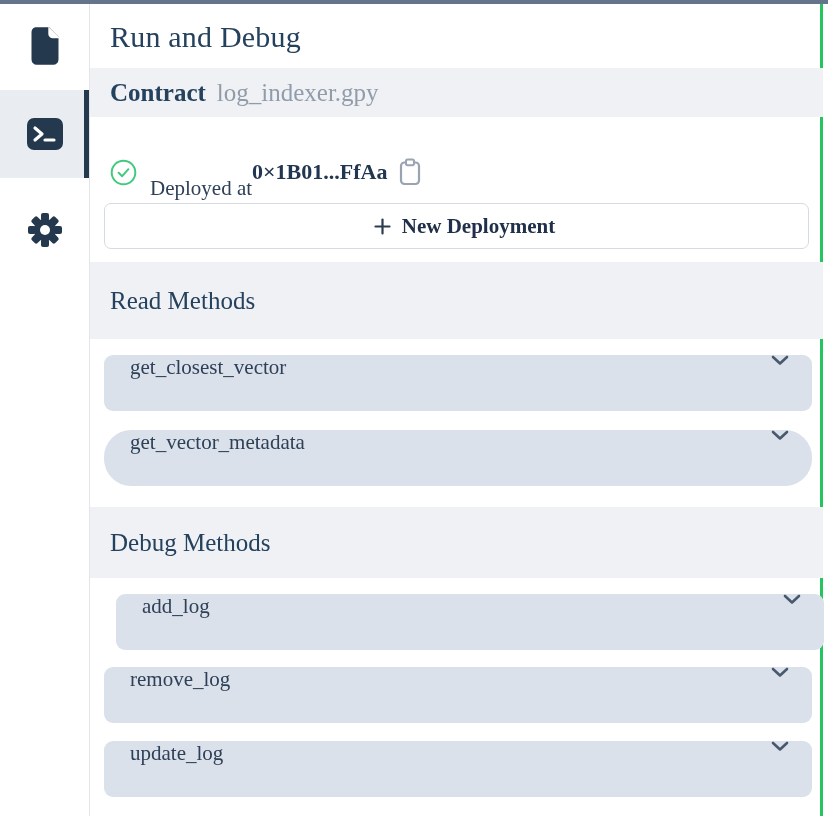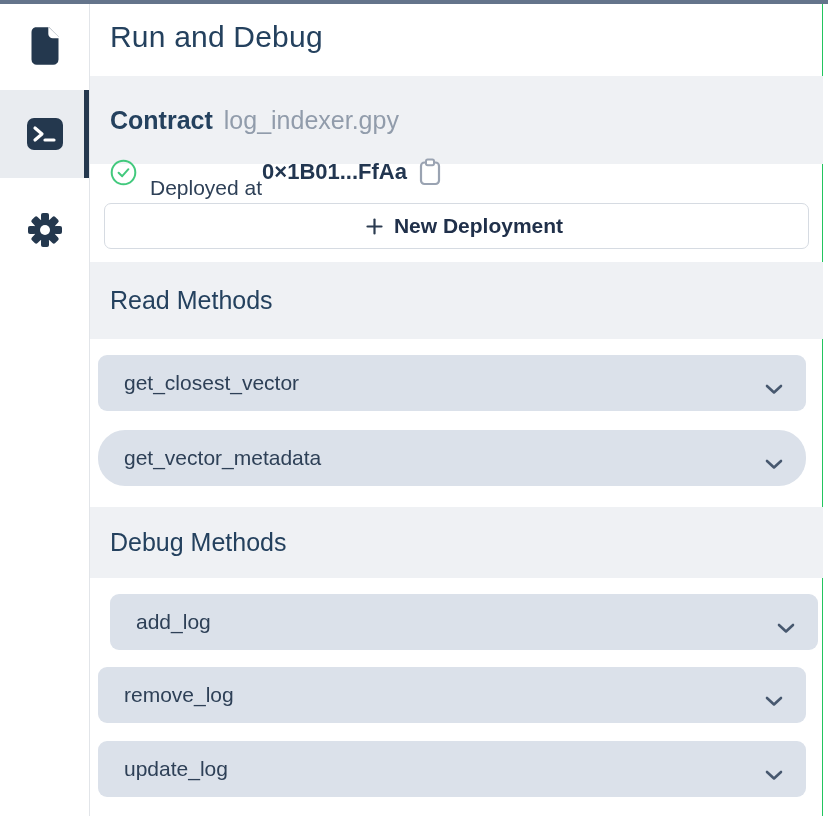--- a/index.html
+++ b/index.html
@@ -34,35 +34,36 @@
   .sb-item.gear   { top: 198px; height: 56px; }
   .sb-item.term .accent {
     position: absolute; right: 0; top: 0; bottom: 0; width: 5px;
     background: #24384e;
   }
 
   
   .main {
     position: absolute; left: 90px; top: 4px; width: 733px; height: 812px;
     background: #ffffff;
-    border-right: 1px solid #22c55e;
+    border-right: 3px solid #22c55e;
+    font-family: Liberation Serif, serif;
   }
   .page-title {
     position: absolute; top: 10px; left: 20px; height: 46px;
     display: flex; align-items: center;
     font-size: 30px; font-weight: 500; color: #24415e; letter-spacing: 0.2px;
   }
   .band {
     position: absolute; left: 0; width: 733px;
     background: #eff1f4;
     display: flex; align-items: center;
     padding: 0 20px;
     font-size: 25px; color: #24415e;
   }
-  .band.contract { top: 72px; height: 88px; text-align: right; }
+  .band.contract { top: 64px; height: 49px; text-align: right; }
   .band.contract .c-label { font-weight: 600; margin-right: 11px; }
   .band.contract .c-file  { font-weight: 400; color: #919cab; }
   .band.section-read  { top: 258px; height: 77px; }
   .band.section-write { top: 503px; height: 71px; }
 
   .deployed-row {
     position: absolute; top: 148px; left: 20px; height: 40px;
     display: flex; align-items: center;
   }
   .deployed-row .txt { font-size: 21px; color: #2e4057; margin-left: 13px; margin-top: 32px; }
@@ -74,23 +75,23 @@
     background: #ffffff;
     border: 1px solid #d6dbe2; border-radius: 7px;
     display: flex; align-items: center; justify-content: center; gap: 11px;
     font-family: inherit;
     font-size: 21px; font-weight: 700; color: #20304a;
     cursor: pointer;
     padding-left: 16px;
   }
 
   .method-row {
-    position: absolute; left: 8px; width: 708px; height: 56px;
+    position: absolute; left: 14px; width: 708px; height: 56px;
     background: #dbe1ea; border-radius: 9px;
-    display: flex; align-items: flex-end; justify-content: space-between;
+    display: flex; align-items: flex-start; justify-content: space-between;
     padding: 0 23px 16px 26px;
     font-size: 21px; color: #2e4057;
     cursor: pointer;
   }
   .method-row.r1 { top: 351px; }
   .method-row.r2 { top: 426px; border-radius: 27px; }
   .method-row.w1 { top: 590px; margin-left: 12px; }
   .method-row.w2 { top: 663px; }
   .method-row.w3 { top: 737px; }
 

